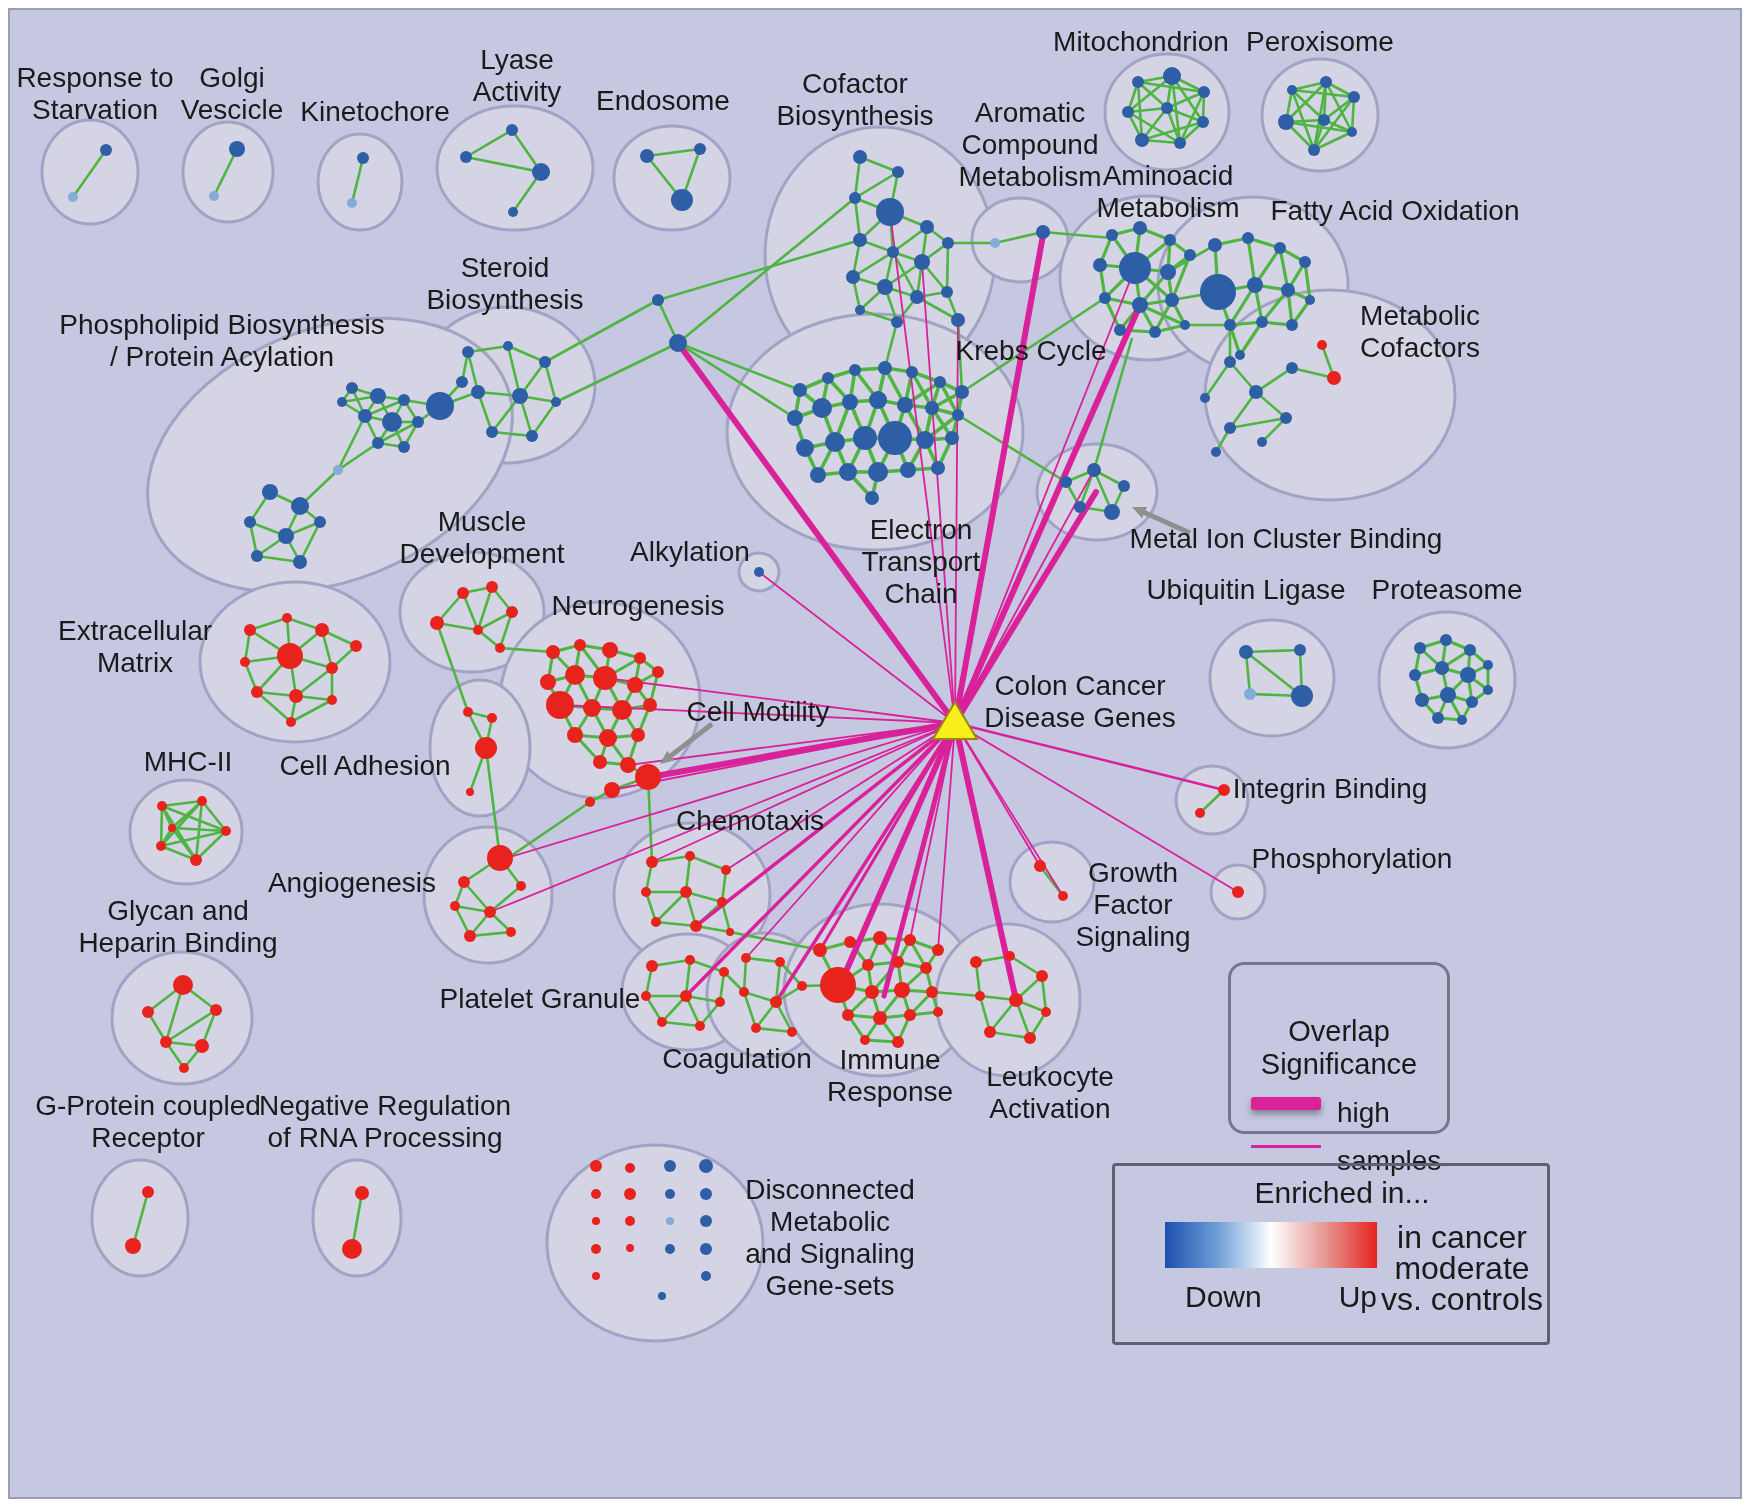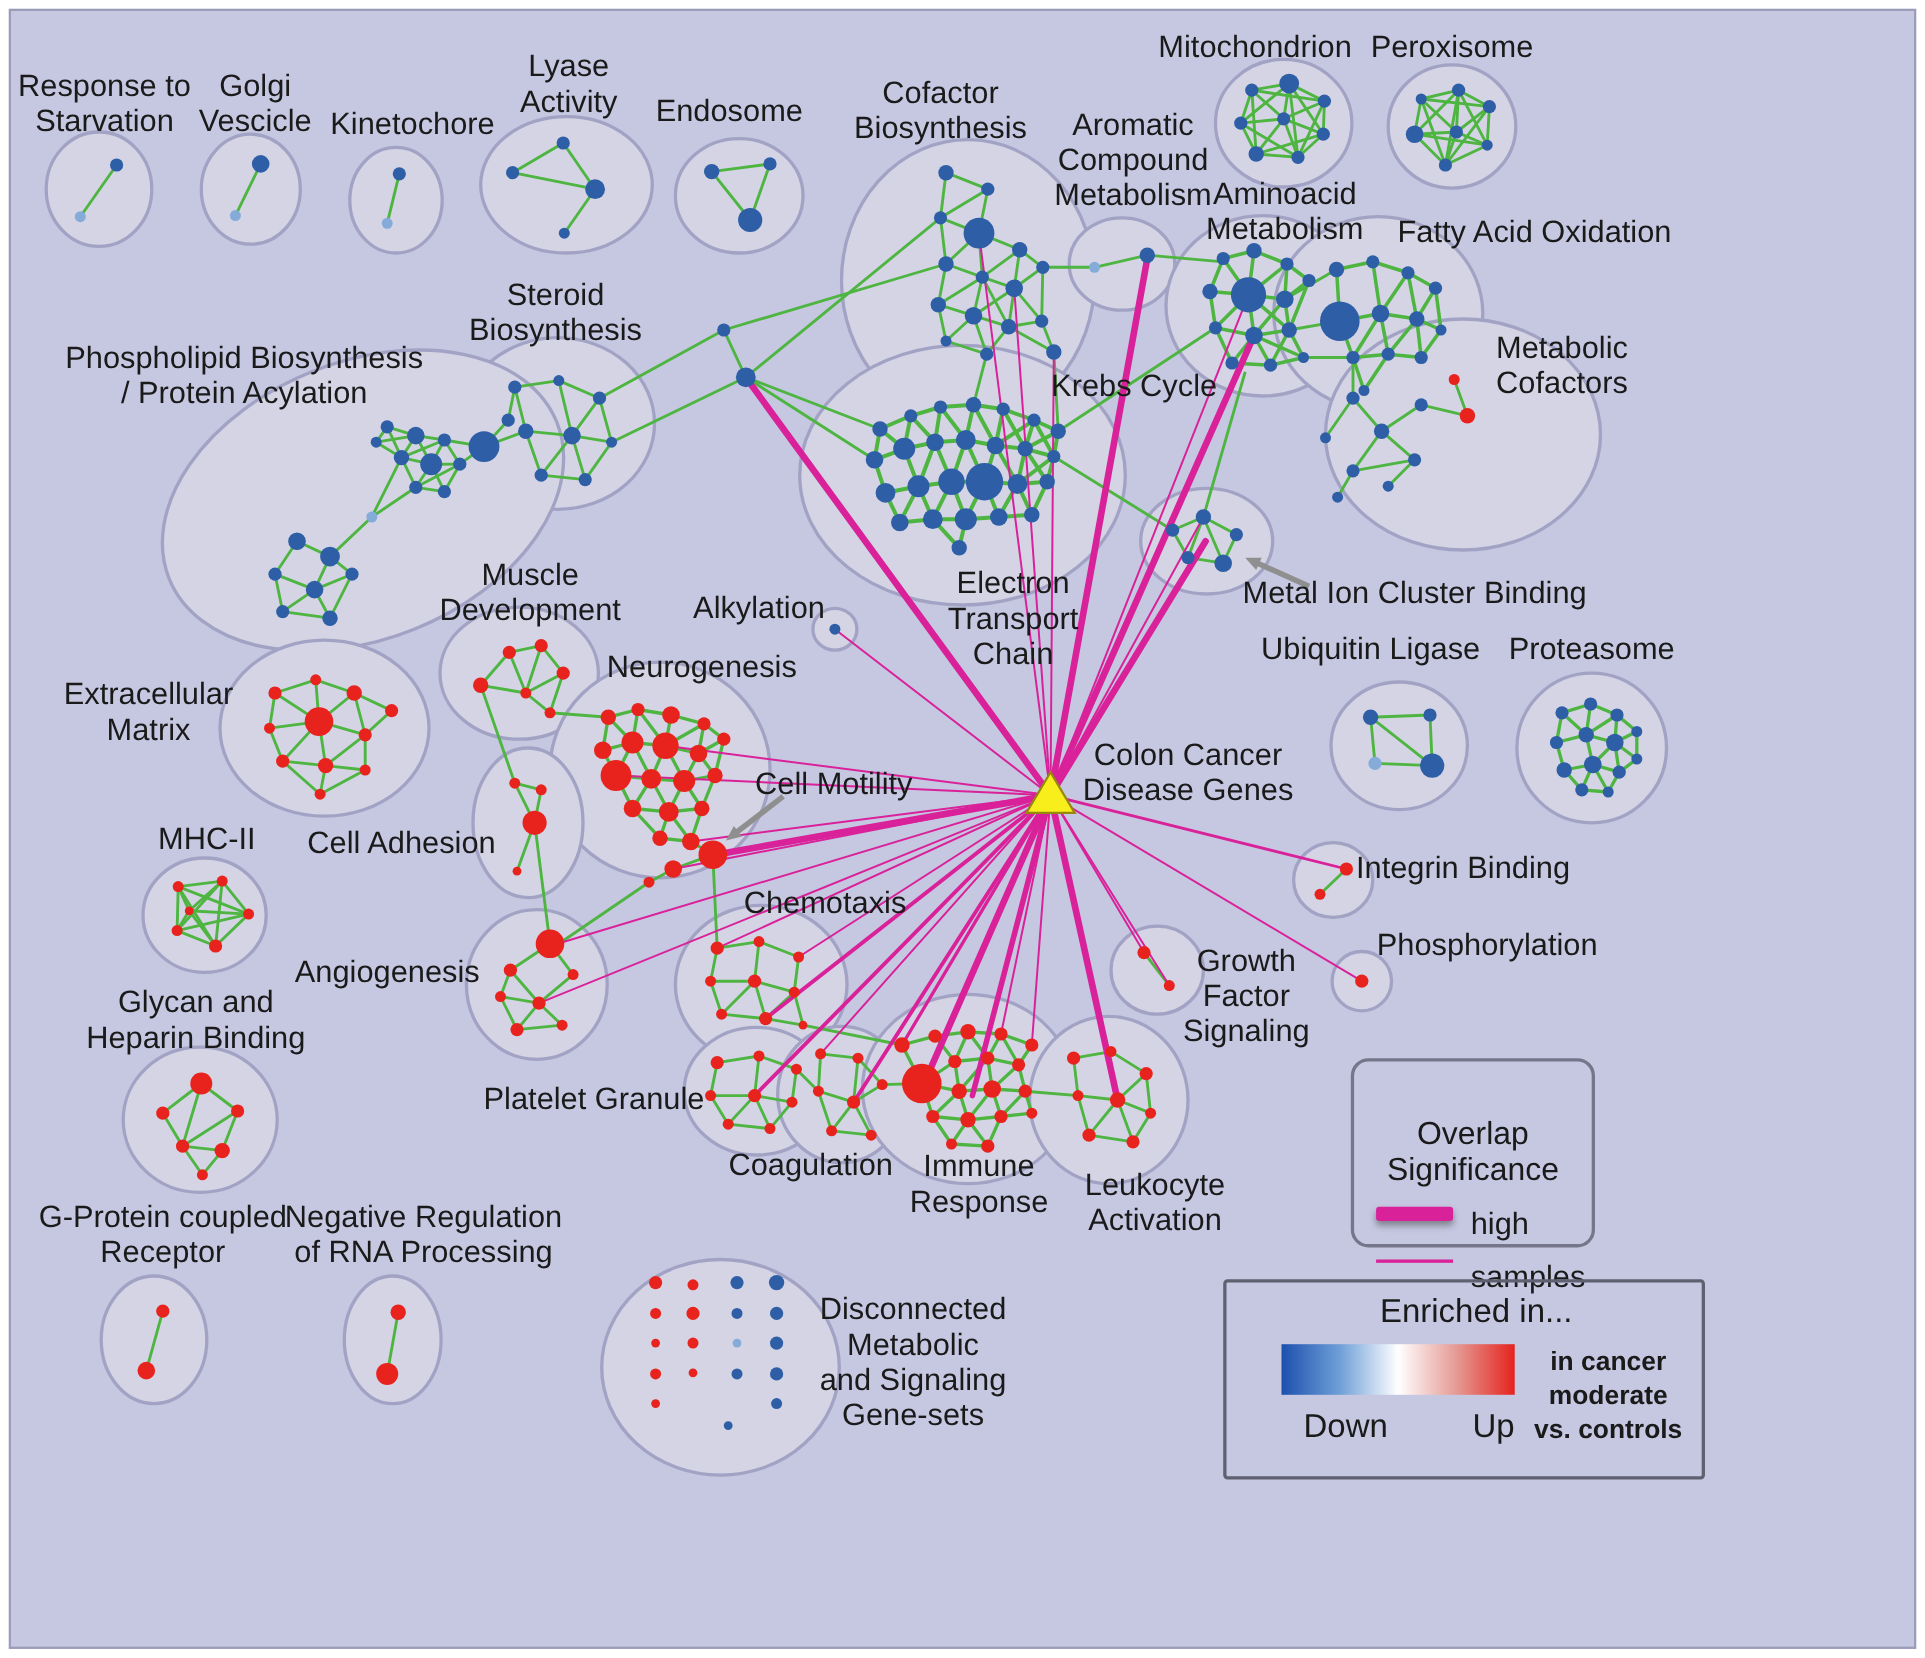--- a/index.html
+++ b/index.html
@@ -13,21 +13,21 @@
   .legend-row{display:flex;margin:16px 0 0 20px;font-size:28px;}
   .swatch{width:70px;flex:0 0 70px;margin-right:16px;background:#d9219a;}
   .swatch-high{height:13px;border-radius:3px;box-shadow:0 4px 6px rgba(60,60,60,.5);}
   .swatch-moderate{height:3px;}
   .legend-enriched{left:1102px;top:1153px;width:438px;height:182px;border:3px solid #5f6070;border-radius:4px;padding-top:6px;}
   .enriched-title{text-align:center;font-size:30px;margin-top:4px;padding-left:22px;}
   .enriched-row{display:flex;margin-top:12px;}
   .gradient-col{margin-left:50px;width:212px;flex:0 0 212px;}
   .gradient-bar{height:46px;}
   .gradient-labels{display:flex;justify-content:space-between;font-size:30px;margin-top:12px;margin-left:20px;}
-  .enriched-note{flex:1;text-align:center;font-size:24px;line-height:31px;align-self:center;font-weight:bold;}
+  .enriched-note{flex:1;text-align:center;font-size:32px;line-height:31px;align-self:center;}
 </style>
 </head>
 <body>
 
 <div class="figure">
   <div class="canvas" style="background: rgb(198, 199, 225); border-color: rgb(155, 156, 184);">
     <svg class="map" viewBox="10 10 1730 1487" preserveAspectRatio="none">
         <g>
           <ellipse cx="90" cy="172" rx="48" ry="52" fill="#d4d4e5" stroke="#a2a3c4" stroke-width="3"></ellipse>
           <ellipse cx="228" cy="172" rx="45" ry="50" fill="#d4d4e5" stroke="#a2a3c4" stroke-width="3"></ellipse>

